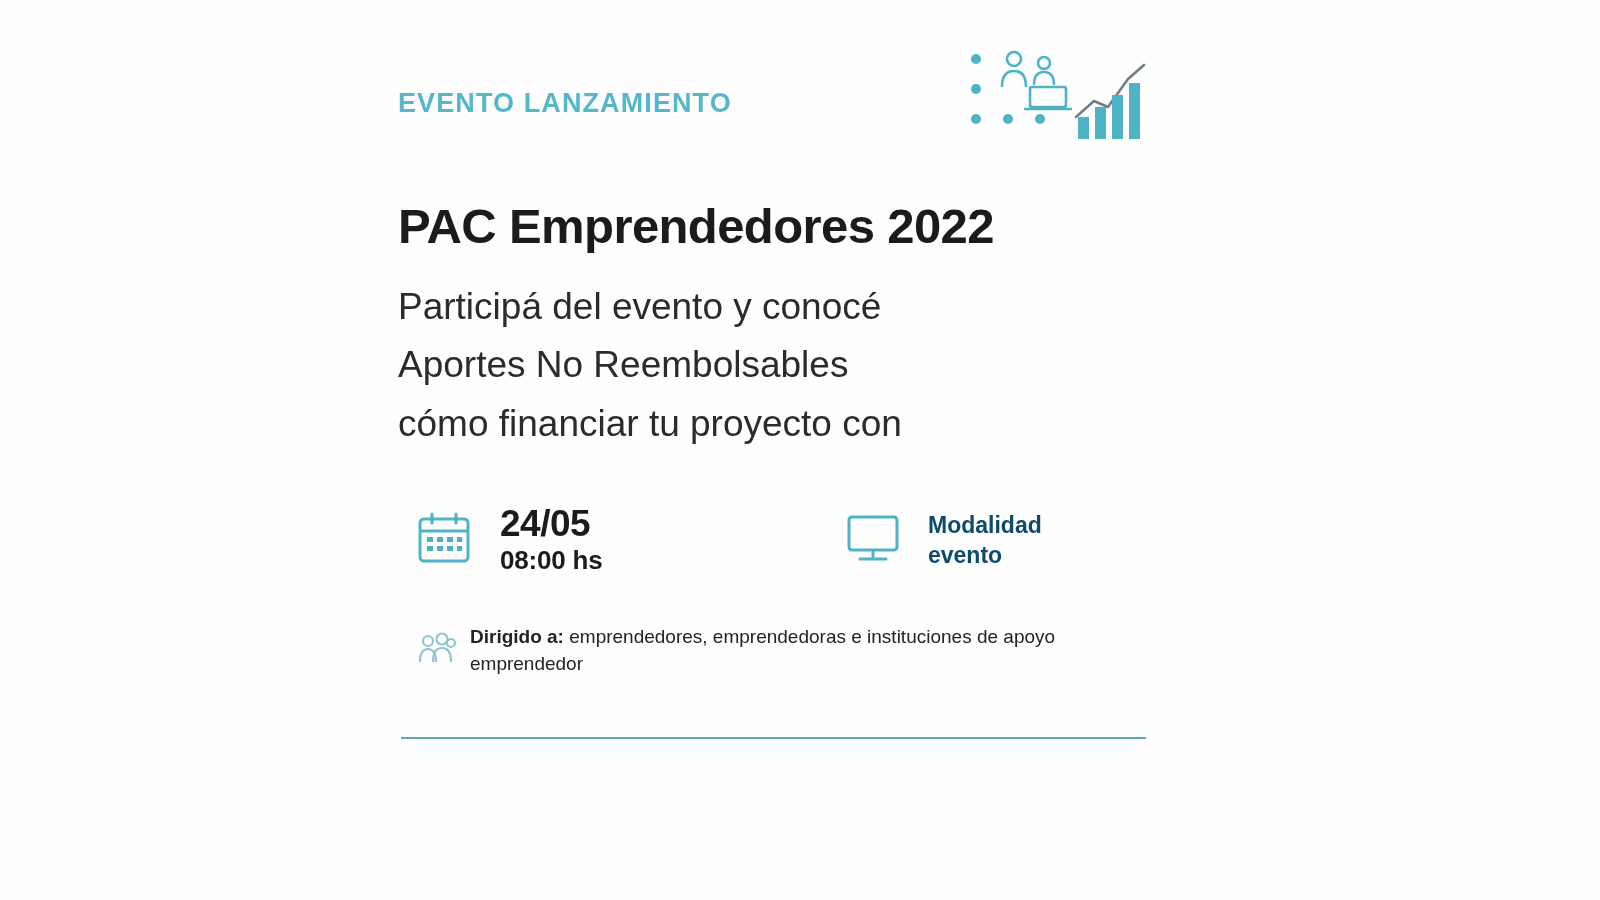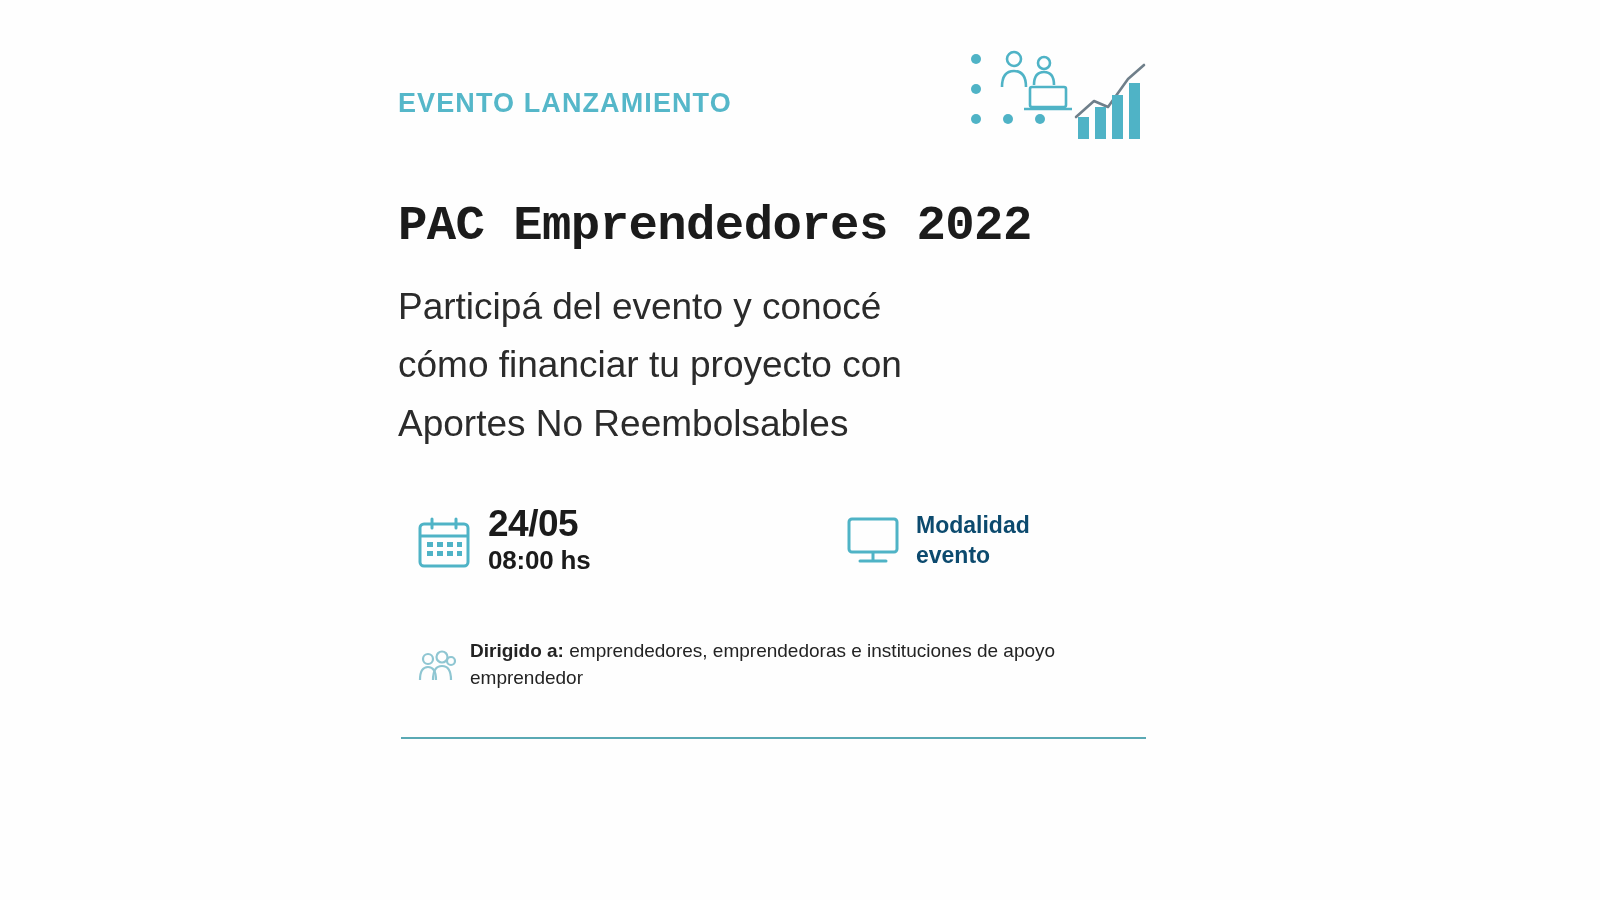--- a/index.html
+++ b/index.html
@@ -57,21 +57,21 @@
   }
 
   .title {
     position: absolute;
     left: 0;
     top: 198px;
     font-size: 49px;
     font-weight: bold;
     color: #1b1b1b;
     letter-spacing: -0.6px;
-    font-family: Liberation Mono, monospace;
+    font-family: Liberation Sans, sans-serif;
     white-space: nowrap;
   }
 
   .subtitle {
     position: absolute;
     left: 0;
     top: 278px;
     width: 700px;
     font-size: 37px;
     line-height: 1.58;
@@ -87,21 +87,22 @@
     position: absolute;
     left: 18px;
     top: 505px;
     width: 740px;
     height: 90px;
   }
 
   .info-block {
     position: absolute;
     display: flex;
-    align-items: flex-end;
+    align-items: center;
+    gap: 12px;
   }
 
   .info-date { left: 0px; top: 0px; }
   .info-mode { left: 430px; top: 6px; }
 
   .info-icon {
     margin-right: 16px;
     flex: 0 0 auto;
     display: block;
   }
@@ -130,24 +131,24 @@
     font-size: 23px;
     font-weight: bold;
     color: #0c4a6e;
     line-height: 1.3;
   }
 
   
   .audience {
     position: absolute;
     left: 20px;
-    top: 638px;
+    top: 624px;
     width: 700px;
     display: flex;
-    align-items: flex-end;
+    align-items: center;
   }
   .audience-icon {
     margin-right: 14px;
     flex: 0 0 auto;
     margin-top: 3px;
   }
   .audience-text {
     font-size: 19px;
     line-height: 1.42;
     color: #232323;
@@ -235,22 +236,22 @@
             <rect x="144" y="50" width="11" height="44"></rect>
             <rect x="161" y="38" width="11" height="56"></rect>
           </g>
         </svg>
       </div>
 
       <div class="title">PAC Emprendedores 2022</div>
 
       <div class="subtitle">
         <div>Participá del evento y conocé</div>
+        <div>Aportes No Reembolsables</div>
         <div>cómo financiar tu proyecto con</div>
-        <div>Aportes No Reembolsables</div>
       </div>
 
       <div class="info-row">
 
         <div class="info-block info-date">
           <span class="info-icon">
             <svg width="56" height="56" viewBox="0 0 56 56" xmlns="http://www.w3.org/2000/svg">
               <rect x="4" y="8" width="48" height="42" rx="4" fill="none" stroke="#4fb3c6" stroke-width="3"></rect>
               <line x1="4" y1="20" x2="52" y2="20" stroke="#4fb3c6" stroke-width="3"></line>
               <line x1="16" y1="3" x2="16" y2="12" stroke="#4fb3c6" stroke-width="3" stroke-linecap="round"></line>

